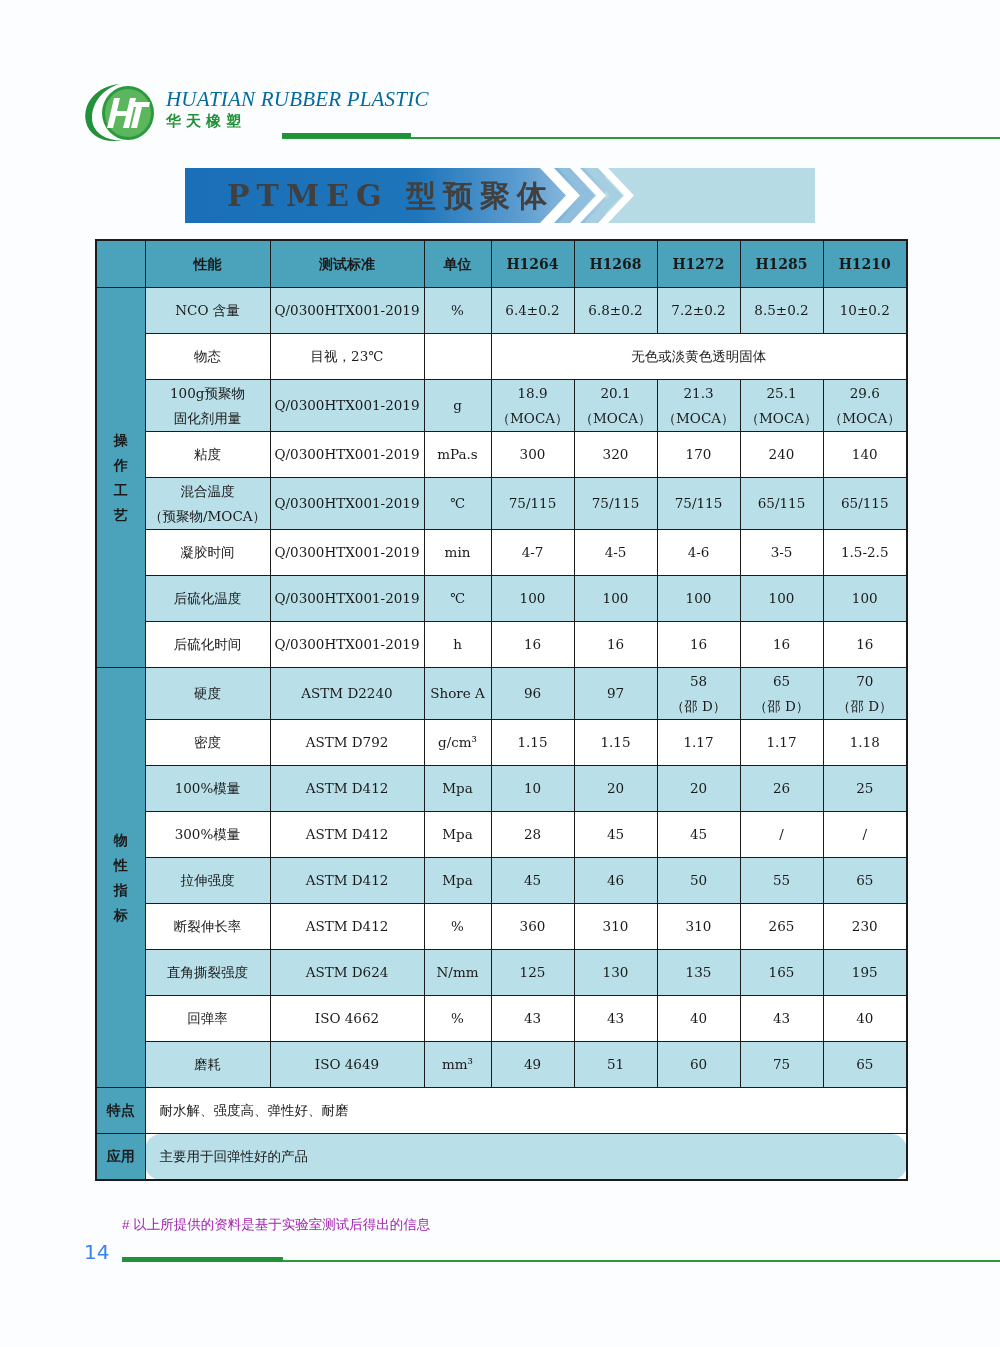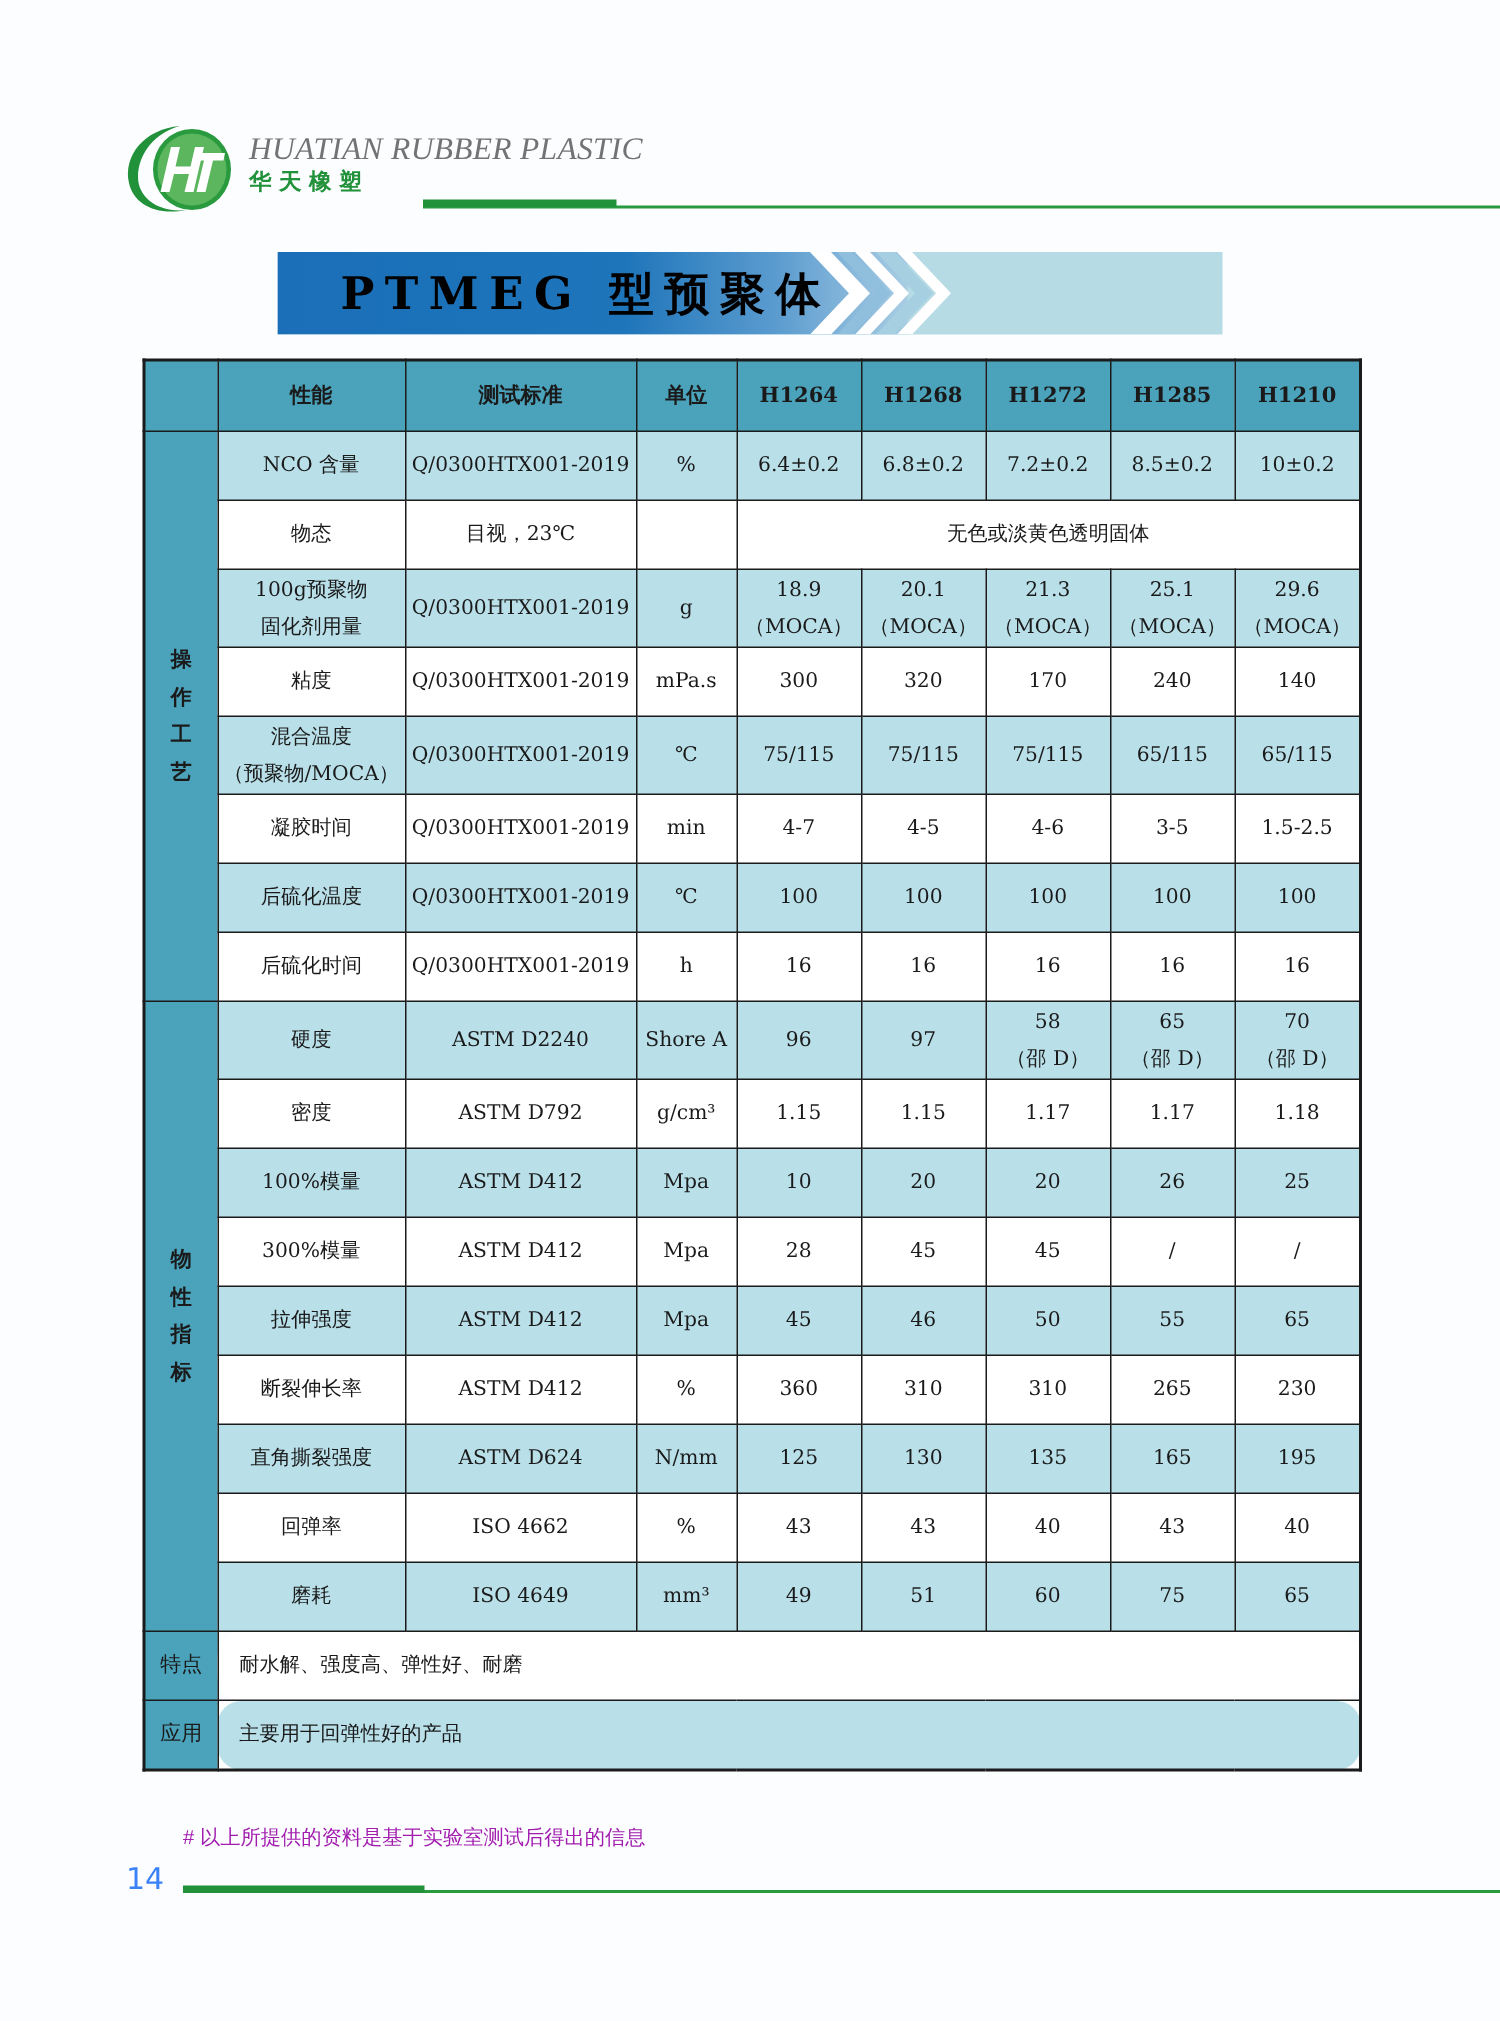--- a/index.html
+++ b/index.html
@@ -7,59 +7,59 @@
     width:1000px; height:1347px; position:relative; overflow:hidden;
     background:#fbfdfe;
     font-family:"DejaVu Serif","Liberation Serif",serif;
     color:#1a1a1a;
   }
   
   .logo { position:absolute; left:80px; top:80px; width:82px; height:66px; }
   .brand-en {
     position:absolute; left:166px; top:87px;
     font-family:"Liberation Serif","DejaVu Serif",serif; font-style:italic;
-    font-size:21px; color:#737373; letter-spacing:0.2px; white-space:nowrap;
+    font-size:21px; color:#0369a1; letter-spacing:0.2px; white-space:nowrap;
   }
   .brand-cn {
     position:absolute; left:166px; top:112px;
     font-family:"DejaVu Sans",sans-serif; font-weight:bold;
     font-size:15px; color:#21913a; letter-spacing:5px; white-space:nowrap;
   }
   .hdr-line-thick { position:absolute; left:282px; top:133px; width:129px; height:5px; background:#21913a; }
   .hdr-line-thin  { position:absolute; left:282px; top:137px; width:718px; height:2px; background:#2a9a3f; }
 
   
   .banner { position:absolute; left:185px; top:168px; width:630px; height:55px; overflow:hidden;
     background:#b6dbe4; }
   .banner-grad { position:absolute; left:0; top:0; width:420px; height:55px;
     background:linear-gradient(90deg,#1a6fb8 0%,#1e75ba 55%,#5d9dd0 80%,#a9cde3 100%); }
   .banner svg { position:absolute; left:355px; top:0; }
   .banner-title {
     position:absolute; left:42px; top:8px;
     font-family:"DejaVu Serif","Liberation Serif",serif; font-weight:bold;
-    font-size:30px; color:#000000; letter-spacing:7px; white-space:nowrap;
+    font-size:30px; color:#404040; letter-spacing:7px; white-space:nowrap;
   }
 
   
   table.spec {
     position:absolute; left:95px; top:239px; width:811px;
     border-collapse:collapse; table-layout:fixed;
     border:2px solid #1b1b1b;
     font-size:13.5px;
   }
   table.spec td, table.spec th {
     border:1.6px solid #1b1b1b; text-align:center; vertical-align:middle;
     padding:0; line-height:25px;
   }
   table.spec th { background:#4ba3bb; font-weight:bold; height:46px; font-size:14px;margin-left:44px; }
   tr.blue td.d { background:#b9dfe9; }
   tr.white td.d { background:#ffffff; }
   td.group { background:#4ba3bb; font-weight:bold; font-family:"DejaVu Sans",sans-serif; font-size:14px; line-height:26px; }
   td.group span { display:block; }
-  td.sidelabel { background:#4ba3bb; font-weight:normal; font-family:"DejaVu Sans",sans-serif; font-size:14px; }
+  td.sidelabel { background:#4ba3bb; font-weight:bold; font-family:"DejaVu Sans",sans-serif; font-size:14px; }
   td.left { text-align:left !important; padding-left:14px !important;border-radius:16px; }
   .h47 td { height:45px; }
   .h52 td { height:51px; }
 
   
   .note { position:absolute; left:122px; top:1216px; font-family:Liberation Sans, sans-serif; font-size:13.5px; color:#a21caf; white-space:nowrap; }
   .page-num { position:absolute; left:84px; top:1240px; font-family:"DejaVu Sans",sans-serif; font-size:20px; color:#3b82f6; }
   .ftr-line-thick { position:absolute; left:122px; top:1257px; width:161px; height:5px; background:#21913a; }
   .ftr-line-thin  { position:absolute; left:122px; top:1260px; width:878px; height:2px; background:#2a9a3f; }
 </style>

